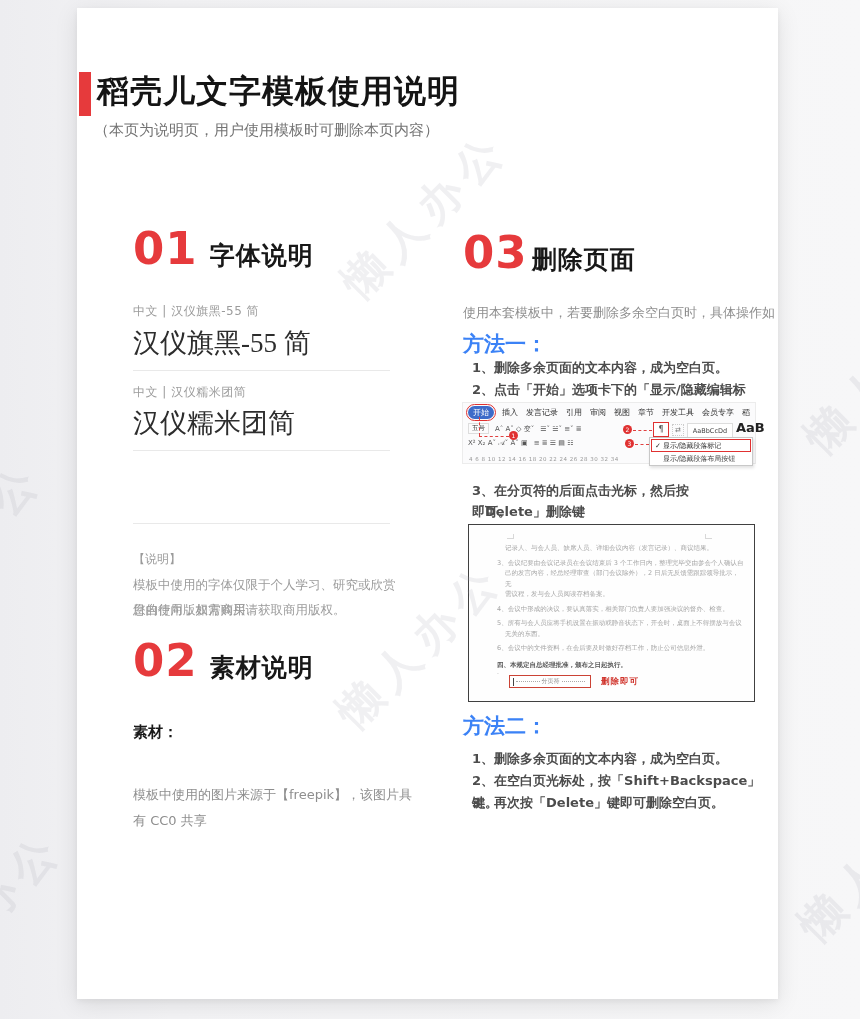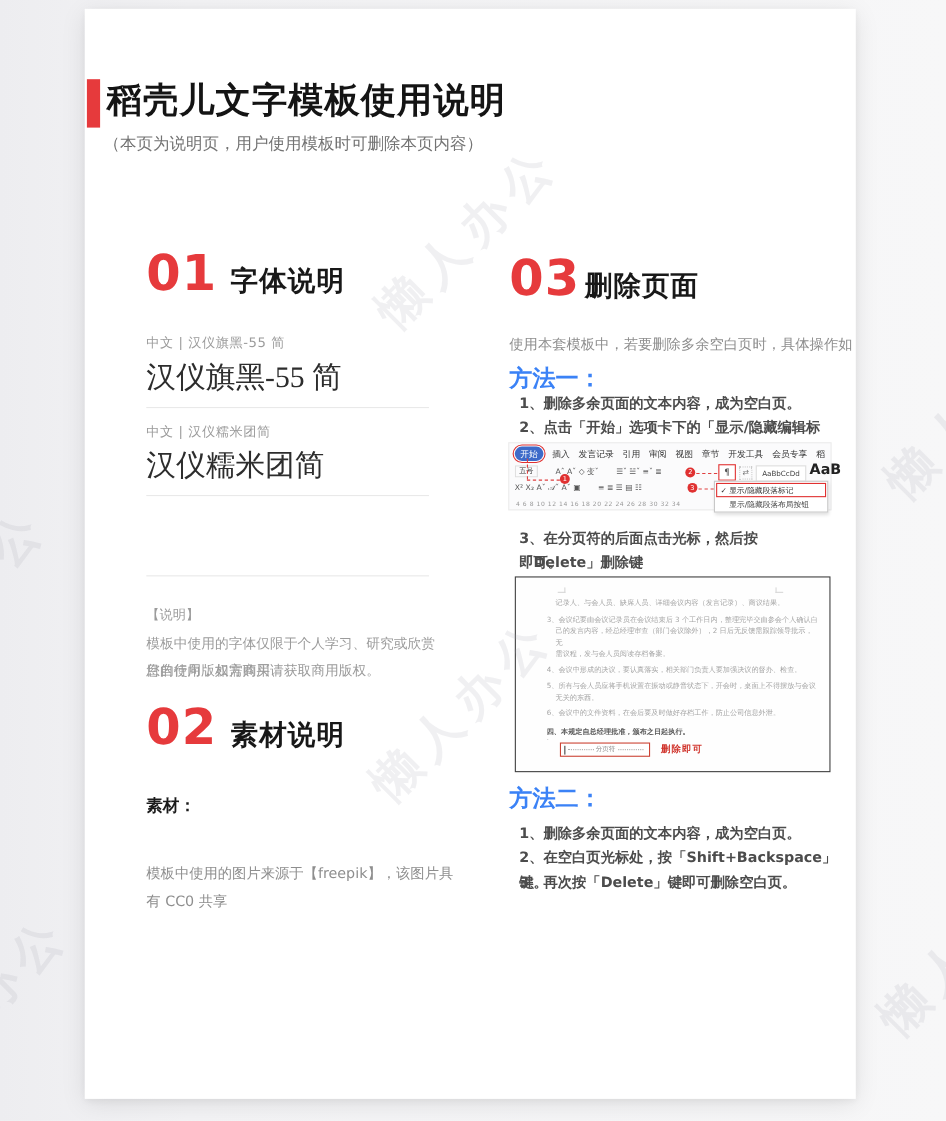--- a/index.html
+++ b/index.html
@@ -44,21 +44,21 @@
   .step { position:absolute; left:395px; font-size:13px; font-weight:600; color:#4c4c4c; line-height:22px; width:290px; }
   .step3 { position:absolute; left:395px; font-size:13px; font-weight:600; color:#4c4c4c; line-height:21px; width:290px; }
   
   .ribbon { position:absolute; left:385px; top:394px; width:294px; height:62px;
     background:#fbfbfc; border:1px solid #ececec; font-family:"DejaVu Sans",sans-serif; }
   .rb-tabs { position:absolute; left:5px; top:3px; height:13px; display:flex; gap:8px; align-items:center;
     font-size:8px; color:#333; white-space:nowrap; }
   .rb-tab-active { background:#3e6bc9; color:#fff; padding:1px 5px; border-radius:7px;
     outline:1px solid #e03131; outline-offset:1px; }
   .rb-row { position:absolute; left:5px; width:152px; overflow:hidden; white-space:nowrap;
-    font-size:7px; color:#555; display:flex; gap:16px; align-items:center; }
+    font-size:7px; color:#555; display:flex; gap:6px; align-items:center; }
   .rb-row2 { top:20px; } .rb-row3 { top:36px; }
   .rb-fontsize { border:1px solid #ddd; padding:0 3px; font-size:6.5px; color:#333; }
   .rb-badge { position:absolute; width:9px; height:9px; border-radius:50%; background:#e03131;
     color:#fff; font-size:6px; line-height:9px; text-align:center; z-index:5; }
   .rb-dash-v { position:absolute; left:16px; top:14px; height:19px; border-left:1px dashed #e04040; }
   .rb-dash-h1 { position:absolute; left:16px; top:33px; width:30px; border-top:1px dashed #e04040; }
   .rb-dash-h2 { position:absolute; left:170px; top:27px; width:19px; border-top:1px dashed #e04040; }
   .rb-dash-h3 { position:absolute; left:172px; top:41px; width:14px; border-top:1px dashed #e04040; }
   .rb-parabtn { position:absolute; left:190px; top:19px; width:16px; height:15px; border:1px solid #e03131;
     font-size:8px; color:#555; text-align:center; line-height:14px; background:#fff; }

